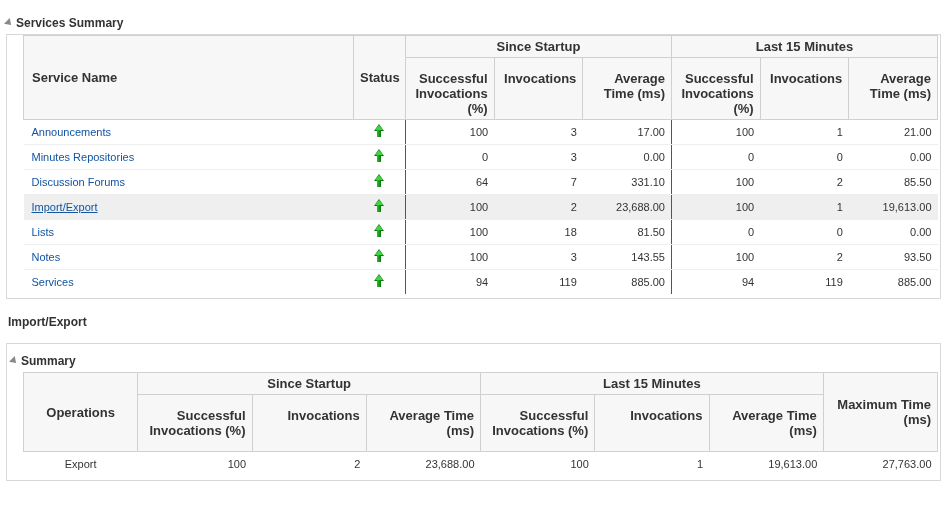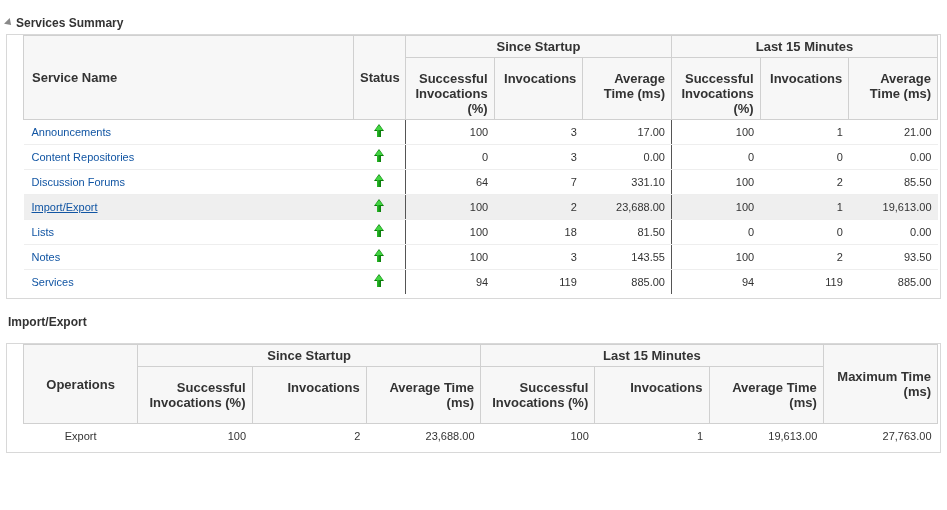--- a/index.html
+++ b/index.html
@@ -176,21 +176,21 @@
           <td class="text-left" style="padding-left:8px"><span class="link">Announcements</span></td>
           <td class="status-cell"><span class="arrow-up"><span class="tip"></span></span></td>
           <td class="text-right metrics-divider">100</td>
           <td class="text-right">3</td>
           <td class="text-right">17.00</td>
           <td class="text-right metrics-divider">100</td>
           <td class="text-right">1</td>
           <td class="text-right">21.00</td>
         </tr>
         <tr>
-          <td class="text-left" style="padding-left:8px"><span class="link">Content Repositories</span></td>
+          <td class="text-left" style="padding-left:8px"><span class="link">Minutes Repositories</span></td>
           <td class="status-cell"><span class="arrow-up"><span class="tip"></span></span></td>
           <td class="text-right metrics-divider">0</td>
           <td class="text-right">3</td>
           <td class="text-right">0.00</td>
           <td class="text-right metrics-divider">0</td>
           <td class="text-right">0</td>
           <td class="text-right">0.00</td>
         </tr>
         <tr>
           <td class="text-left" style="padding-left:8px"><span class="link">Discussion Forums</span></td>
@@ -242,20 +242,24 @@
           <td class="text-right">119</td>
           <td class="text-right">885.00</td>
         </tr>
       </tbody>
 </table>
 </div>
 
 <div class="detail-title">Import/Export</div>
 
 <div class="panel">
+<div class="section-header" style="margin-left:-12px">
+  <span class="disclosure"></span>
+  <span>Summary</span>
+</div>
 <table class="subtable">
   <thead>
     <tr>
       <th rowspan="2" style="vertical-align:middle">Operations</th>
       <th colspan="3">Since Startup</th>
       <th colspan="3">Last 15 Minutes</th>
       <th rowspan="2" class="text-right" style="vertical-align:middle;white-space:normal">Maximum Time (ms)</th>
     </tr>
     <tr class="header-row2">
       <th>Successful Invocations (%)</th>

